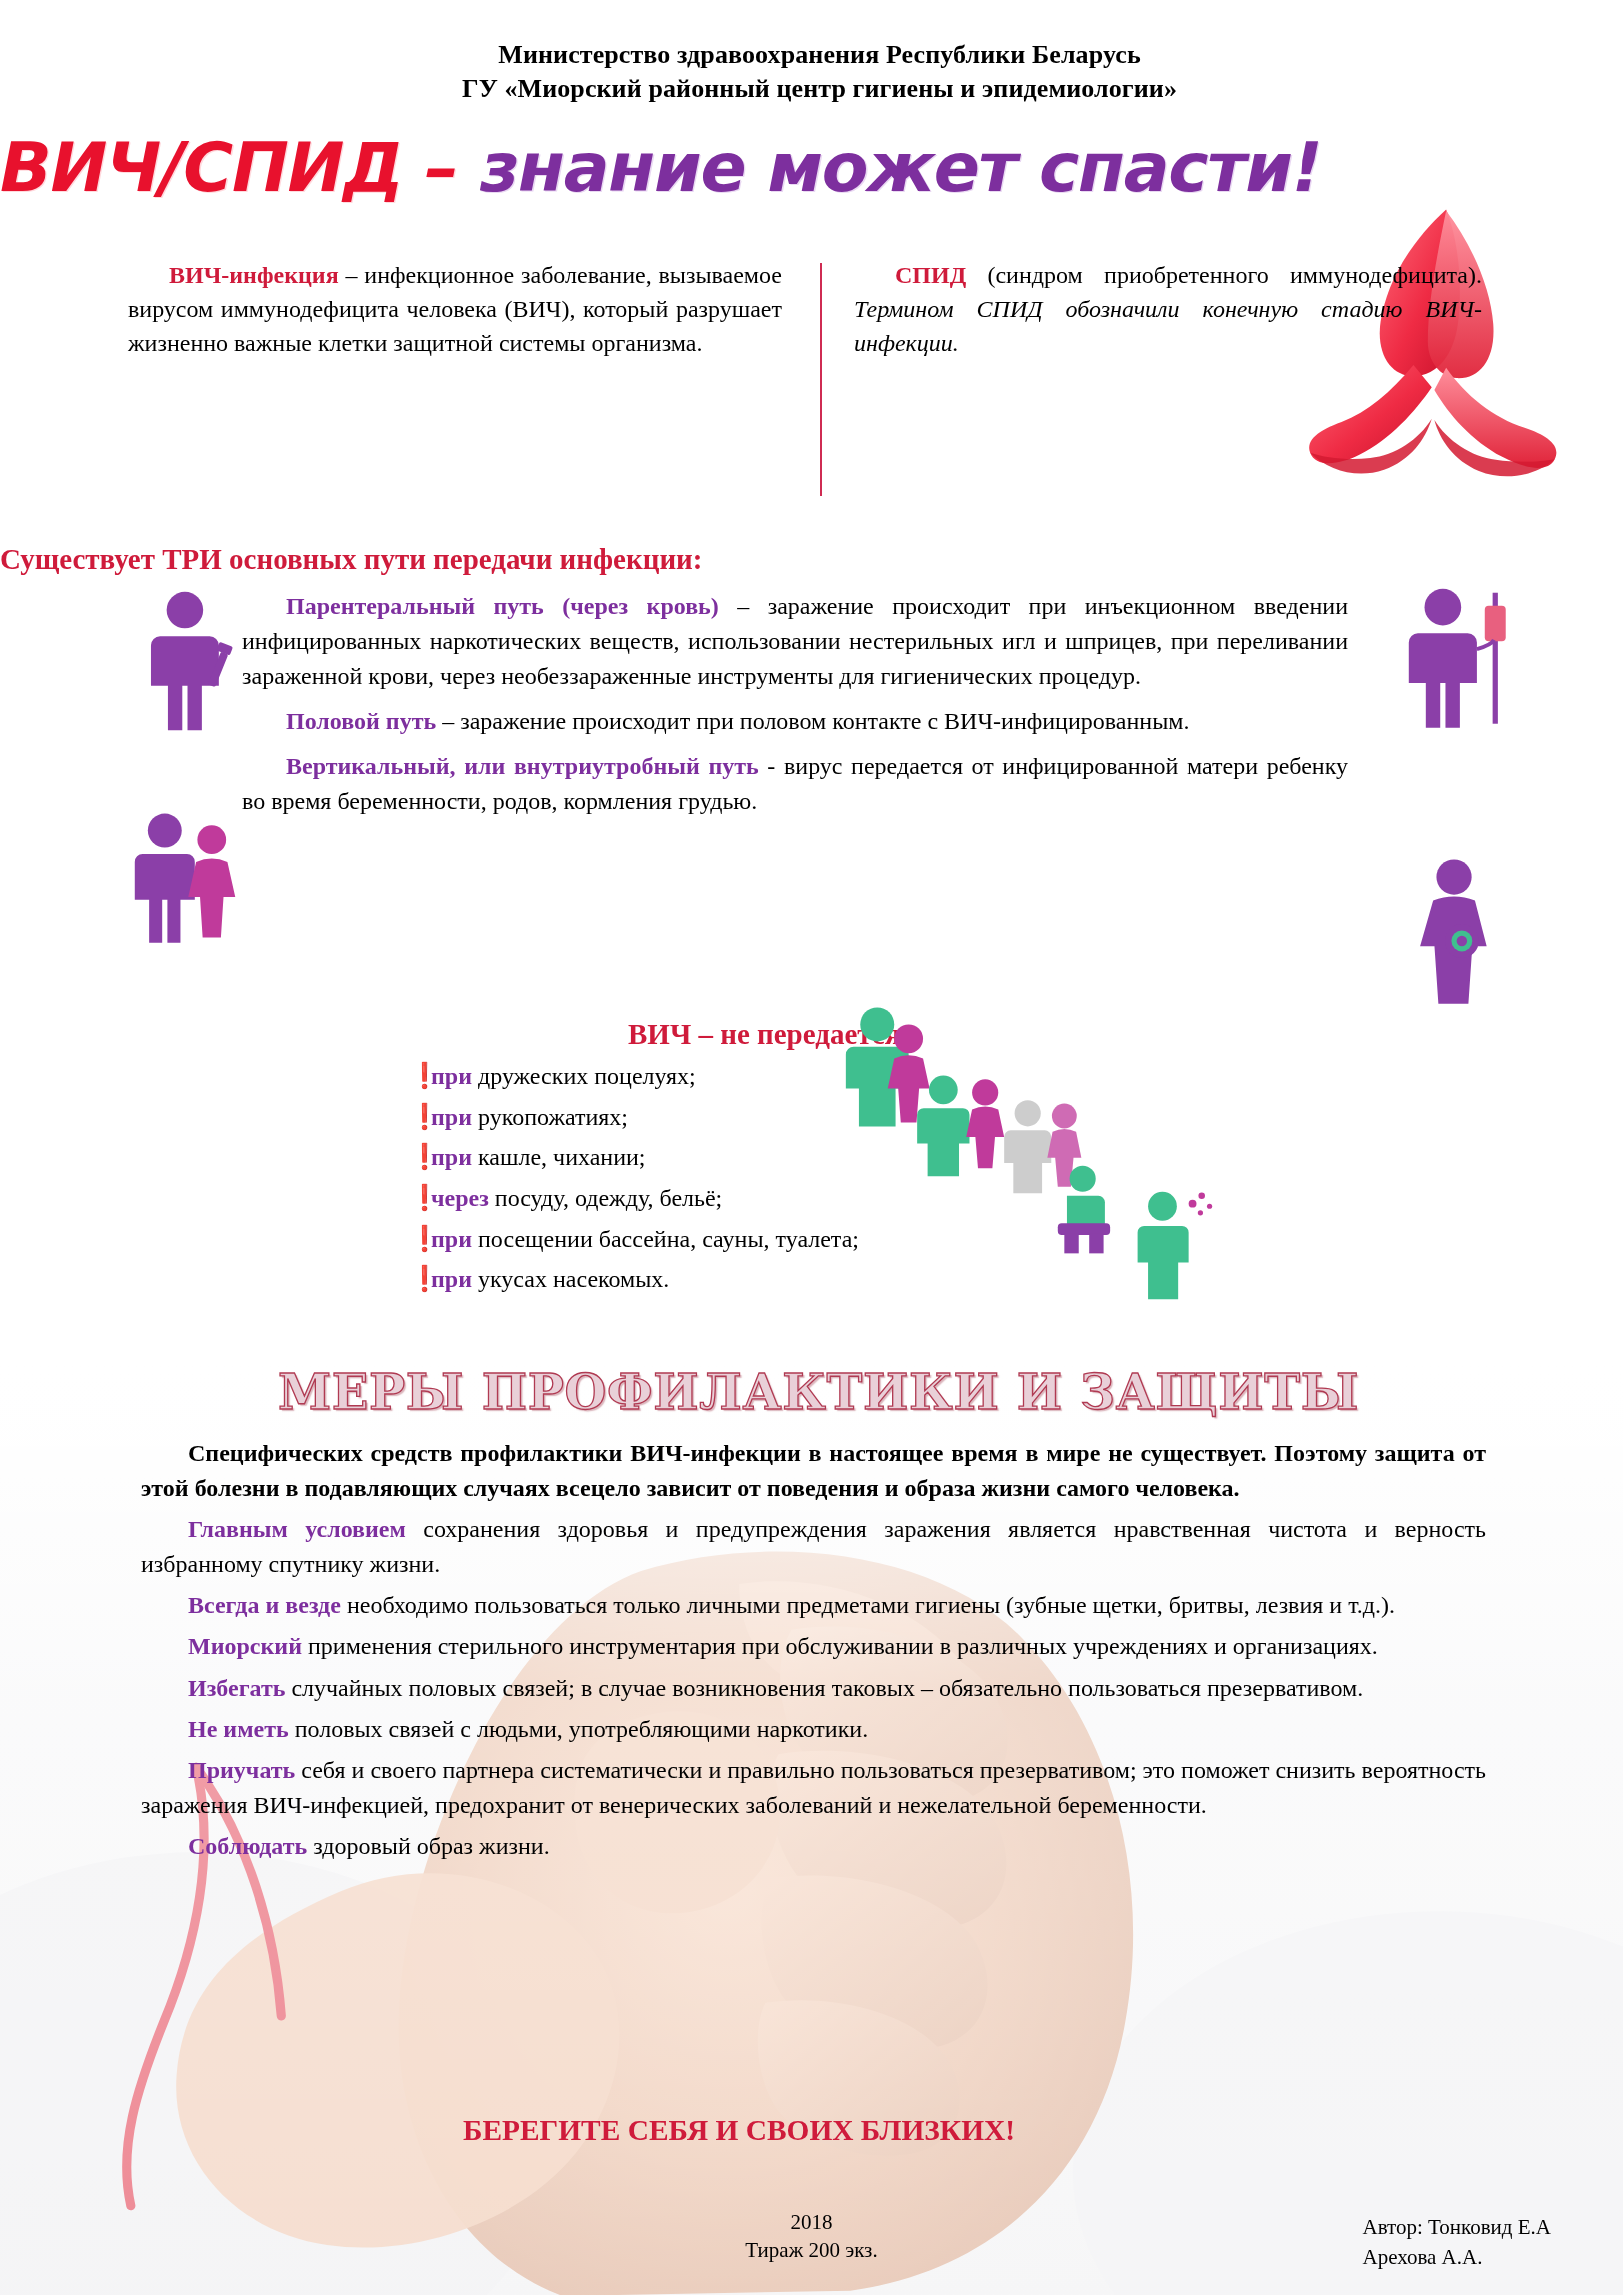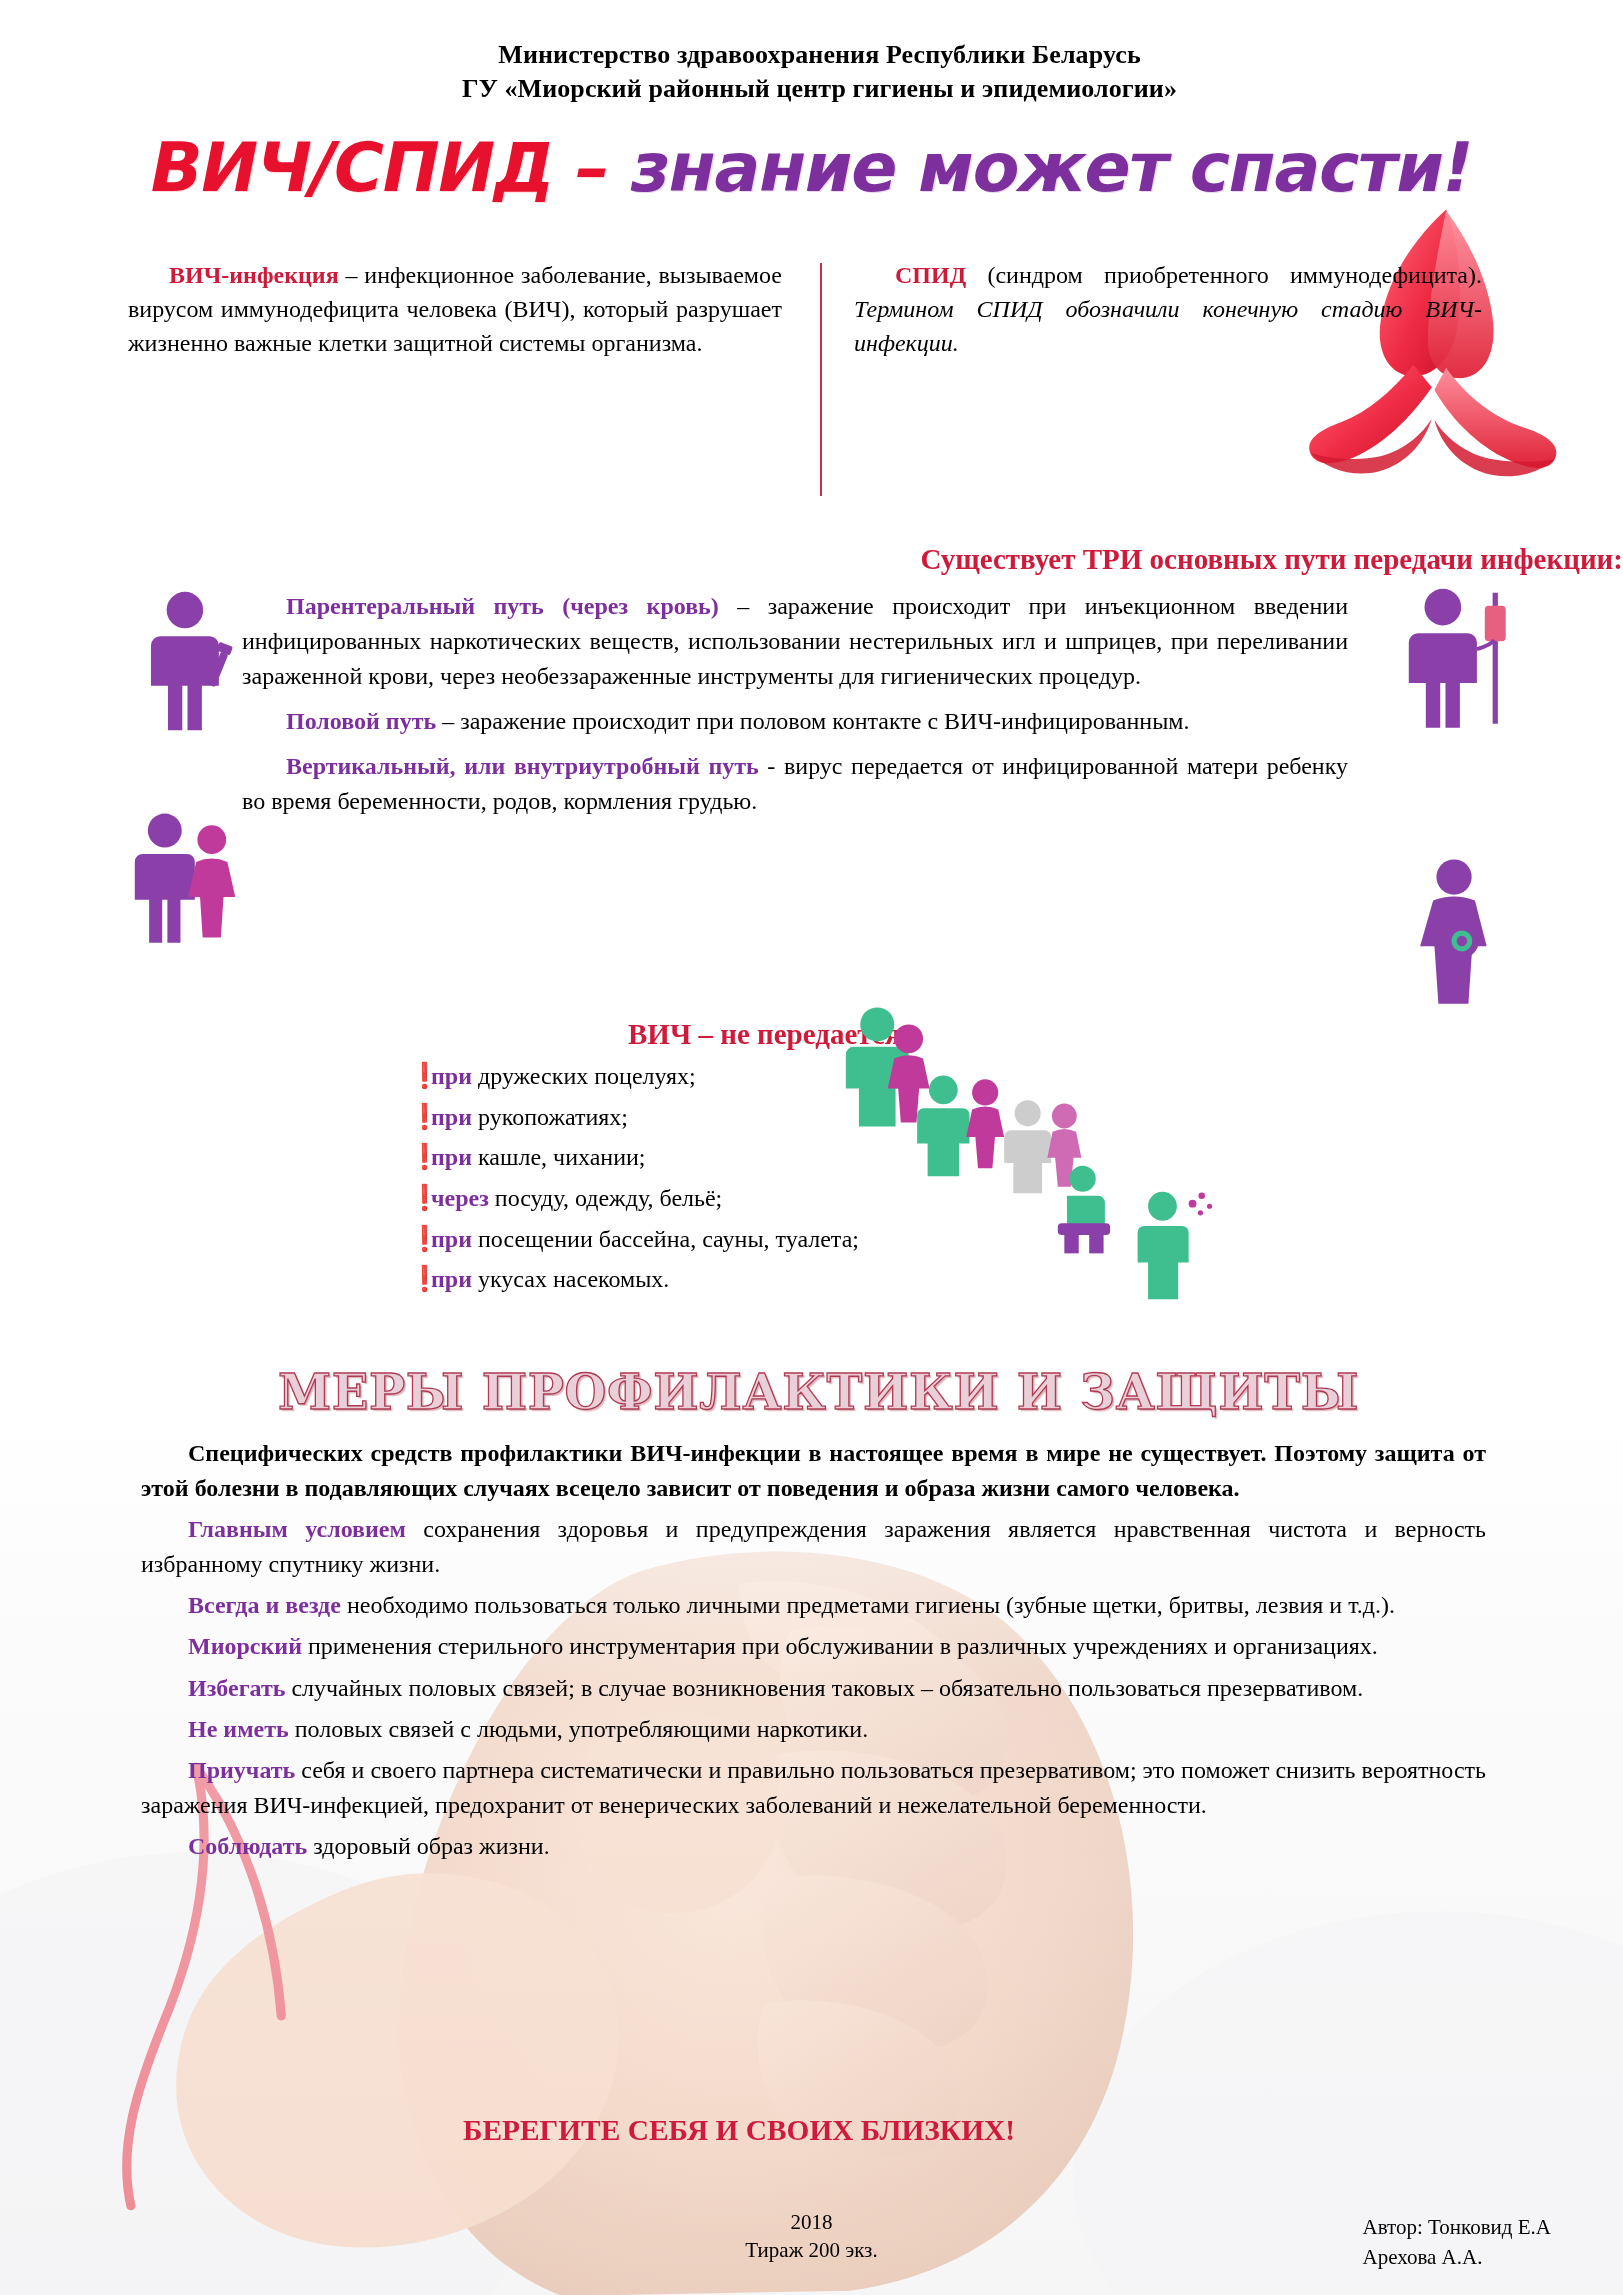--- a/index.html
+++ b/index.html
@@ -37,21 +37,21 @@
     letter-spacing: 0.1px;
     padding-left: 8px;
   }
   .ministry div { white-space: nowrap; }
 
   .title-banner {
     position: absolute;
     top: 128px;
     left: 0;
     width: 1623px;
-    text-align: center;
+    text-align: left;
     white-space: nowrap;
   }
   .title-banner .t1 {
     font-family: "DejaVu Sans", sans-serif;
     font-style: italic;
     font-weight: bold;
     font-size: 68px;
     color: #e8112d;
     letter-spacing: -1.3px;
     text-shadow: 1.3px 1.3px 0 #ffd9dd;
@@ -111,21 +111,21 @@
     width: 340px;
     height: 308px;
   }
 
   
   .h-three {
     position: absolute;
     top: 543px;
     left: 0;
     width: 1623px;
-    text-align: right;
+    text-align: left;
     font-size: 29px;
     font-weight: bold;
     color: #cf1b3b;
   }
 
   
   .trans {
     position: absolute;
     top: 589px;
     left: 242px;

